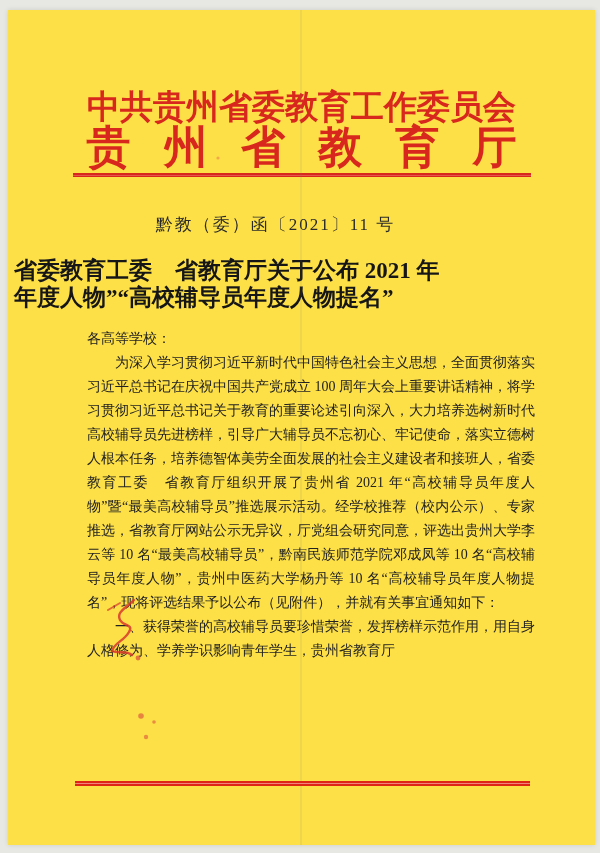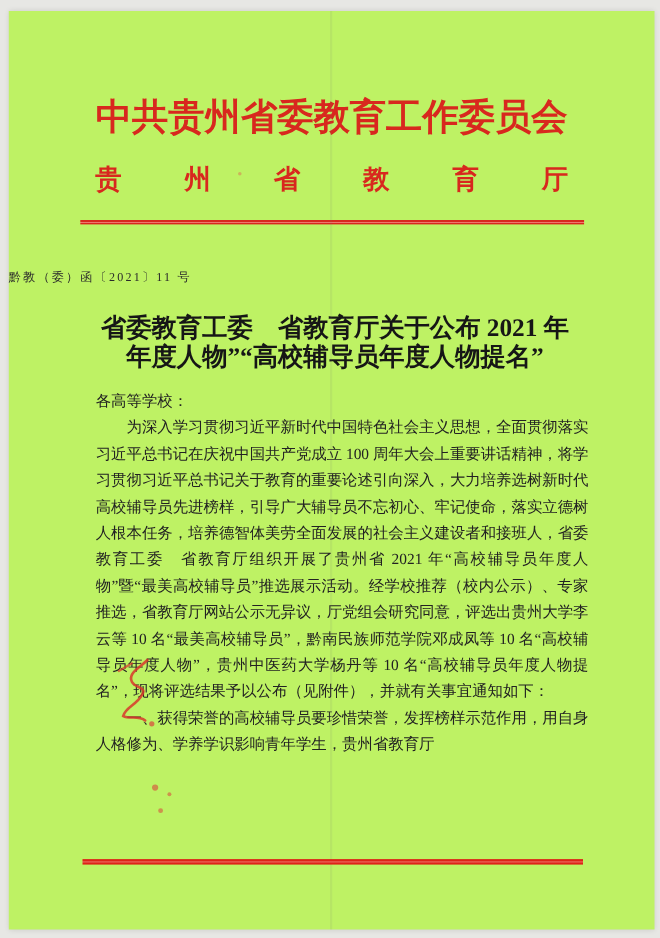--- a/index.html
+++ b/index.html
@@ -7,21 +7,21 @@
     width: 600px; height: 853px;
     background: #e7e7e4;
     font-family: "Liberation Serif", "DejaVu Serif", serif;
     position: relative;
     overflow: hidden;
   }
   .paper {
     position: absolute;
     left: 8px; top: 10px;
     width: 587px; height: 835px;
-    background: #bef264;
+    background: #fde047;
     box-shadow: 0 0 5px rgba(0,0,0,0.12);
   }
   .fold-line {
     position: absolute;
     left: 292px; top: 0;
     width: 2px; height: 100%;
     background: rgba(120,120,120,0.10);
     pointer-events: none;
   }
   .letterhead {
@@ -30,46 +30,46 @@
     color: #d8281e;
     font-weight: bold;
   }
   .letterhead-line1 {
     font-size: 33px;
     line-height: 42px;
     letter-spacing: 0px;
     white-space: nowrap;
   }
   .letterhead-line2 {
-    font-size: 24px;
+    font-size: 44px;
     line-height: 40px;
     width: 430px;
-    margin: 16px auto;
+    margin: 0 auto;
     text-align: justify;
     text-align-last: justify;
   }
   .letterhead-divider {
     margin: 5px auto 0 auto;
     width: 458px;
     height: 4px;
     background: linear-gradient(to bottom, #d8281e 0%, #d8281e 40%, #f0837a 55%, #d8281e 70%, #d8281e 100%);
   }
   .doc-number {
     margin-top: 36px;
-    text-align: left;
+    text-align: center;
     padding-right: 52px;
-    font-size: 11px;
+    font-size: 17px;
     line-height: 24px;
     letter-spacing: 2px;
     color: #2a2a2a;
   }
   .doc-title {
     margin-top: 20px;
     padding-left: 6px;
-    text-align: center;
+    text-align: left;
     font-size: 23px;
     line-height: 27px;
     font-weight: bold;
     color: #161616;
   }
   .doc-body {
     margin-top: 16px;
     padding-left: 79px;
     width: 527px; 
     font-size: 14px;

